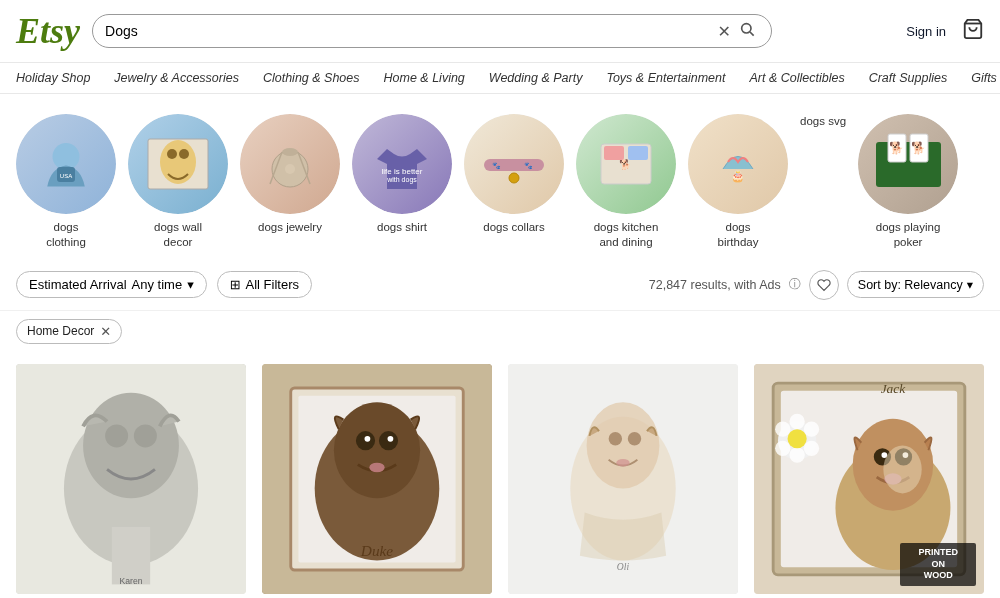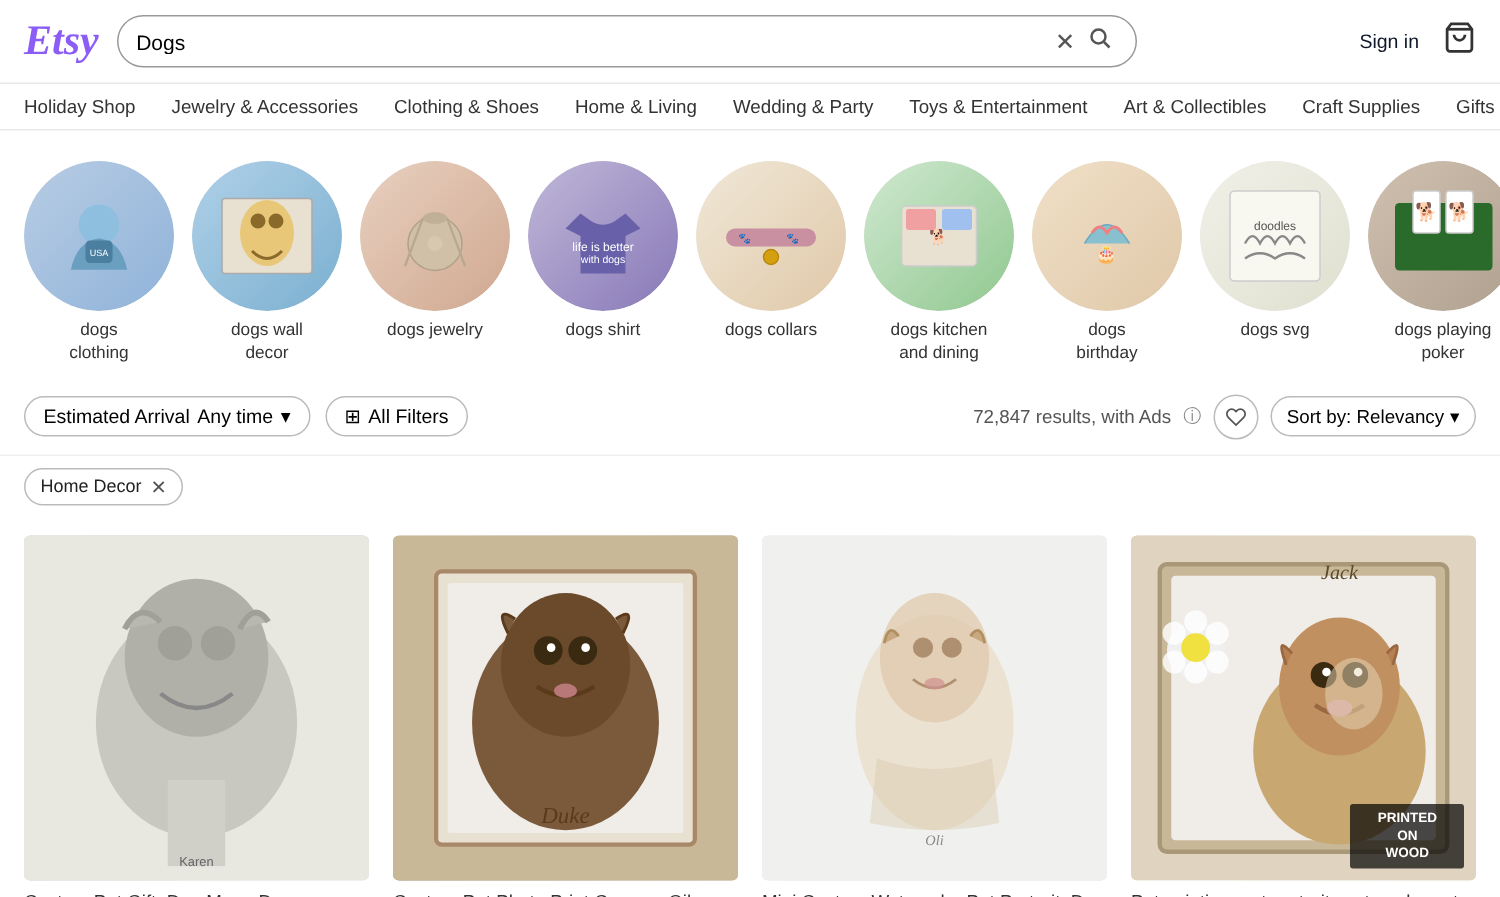--- a/index.html
+++ b/index.html
@@ -1,30 +1,30 @@
 <!DOCTYPE html>
 <html><head>
   <meta charset="utf-8">
   <style>
     * { box-sizing: border-box; margin: 0; padding: 0; }
     body { font-family: -apple-system, BlinkMacSystemFont, 'Segoe UI', sans-serif; font-size: 13px; background: #fff; color: #222; }
 
     
     .header { display: flex; align-items: center; padding: 10px 16px; border-bottom: 1px solid #e8e8e8; gap: 12px; }
-    .logo { color: #8b5cf6; font-size: 28px; font-style: italic; font-weight: bold; font-family: Georgia, serif; flex-shrink: 0; }
+    .logo { color: #4d7c0f; font-size: 36px; font-style: italic; font-weight: bold; font-family: Georgia, serif; flex-shrink: 0; }
     .search-bar { flex: 1; display: flex; align-items: center; border: 1px solid #999; border-radius: 24px; padding: 6px 12px; max-width: 680px; }
     .search-bar input { flex: 1; border: none; outline: none; font-size: 14px; background: transparent; }
     .search-bar .clear-btn { background: none; border: none; cursor: pointer; color: #555; font-size: 16px; padding: 0 4px; }
     .search-bar .search-btn { background: none; border: none; cursor: pointer; color: #555; font-size: 16px; padding: 0 4px; }
     .header-actions { display: flex; align-items: center; gap: 16px; margin-left: auto; }
     .sign-in { font-size: 13px; cursor: pointer; text-decoration: none; color: #0f172a; font-weight: 500; }
     .cart-icon { font-size: 20px; cursor: pointer; }
 
     
-    .nav { display: flex; align-items: flex-end; padding: 8px 16px; border-bottom: 1px solid #e8e8e8; gap: 24px; overflow-x: auto; }
+    .nav { display: flex; align-items: flex-end; padding: 8px 16px; border-bottom: 1px solid #e8e8e8; gap: 24px; overflow-x: auto; font-style: italic; }
     .nav-item { font-size: 12.5px; color: #333; cursor: pointer; white-space: nowrap; text-decoration: none; }
 
     
     .categories { display: flex; align-items: flex-start; gap: 12px; padding: 20px 16px 10px; overflow-x: auto; }
     .category-item { display: flex; flex-direction: column; align-items: center; gap: 6px; cursor: pointer; flex-shrink: 0; }
     .category-circle { width: 100px; height: 100px; border-radius: 50%; overflow: hidden; background: #f0f0f0; }
     .category-circle-placeholder { width: 100px; height: 100px; border-radius: 50%; background: #ddd; display: flex; align-items: center; justify-content: center; font-size: 10px; color: #666; text-align: center; }
     .category-label { font-size: 11.5px; text-align: center; color: #333; max-width: 100px; line-height: 1.3; }
 
     
@@ -198,30 +198,20 @@
             <path d="M25 45 Q40 20 55 45" fill="#88c0d0" stroke="#70a8c0" stroke-width="1"></path>
             <text x="40" y="56" text-anchor="middle" font-size="11">🎂</text>
             <path d="M30 38 Q35 30 40 38 Q45 30 50 38" fill="none" stroke="#f08080" stroke-width="2"></path>
           </svg>
       </div>
     </div>
     <div class="category-label">dogs<br>birthday</div>
   </div>
 
   <div class="category-item">
-    <div class="category-circle">
-      <div class="category-circle-placeholder cat-7" style="background: linear-gradient(135deg,#f0f0e8,#e0e0d0);">
-        <svg width="80" height="80" viewBox="0 0 80 80">
-            <rect x="10" y="10" width="60" height="60" rx="3" fill="#f8f8f0" stroke="#ccc"></rect>
-            <text x="40" y="36" text-anchor="middle" font-size="8" fill="#555">doodles</text>
-            <path d="M20 45 Q25 35 30 45 Q35 35 40 45 Q45 35 50 45 Q55 35 60 45" fill="none" stroke="#888" stroke-width="1.5"></path>
-            <path d="M20 55 Q30 48 40 55 Q50 48 60 55" fill="none" stroke="#888" stroke-width="1.5"></path>
-          </svg>
-      </div>
-    </div>
     <div class="category-label">dogs svg</div>
   </div>
 
   <div class="category-item">
     <div class="category-circle">
       <div class="category-circle-placeholder cat-8" style="background: linear-gradient(135deg,#d0c0b0,#b0a090);">
         <svg width="80" height="80" viewBox="0 0 80 80">
             <rect x="8" y="18" width="65" height="45" rx="3" fill="#2a6a2a"></rect>
             <rect x="20" y="10" width="18" height="28" rx="2" fill="white" stroke="#ccc"></rect>
             <rect x="42" y="10" width="18" height="28" rx="2" fill="white" stroke="#ccc"></rect>

